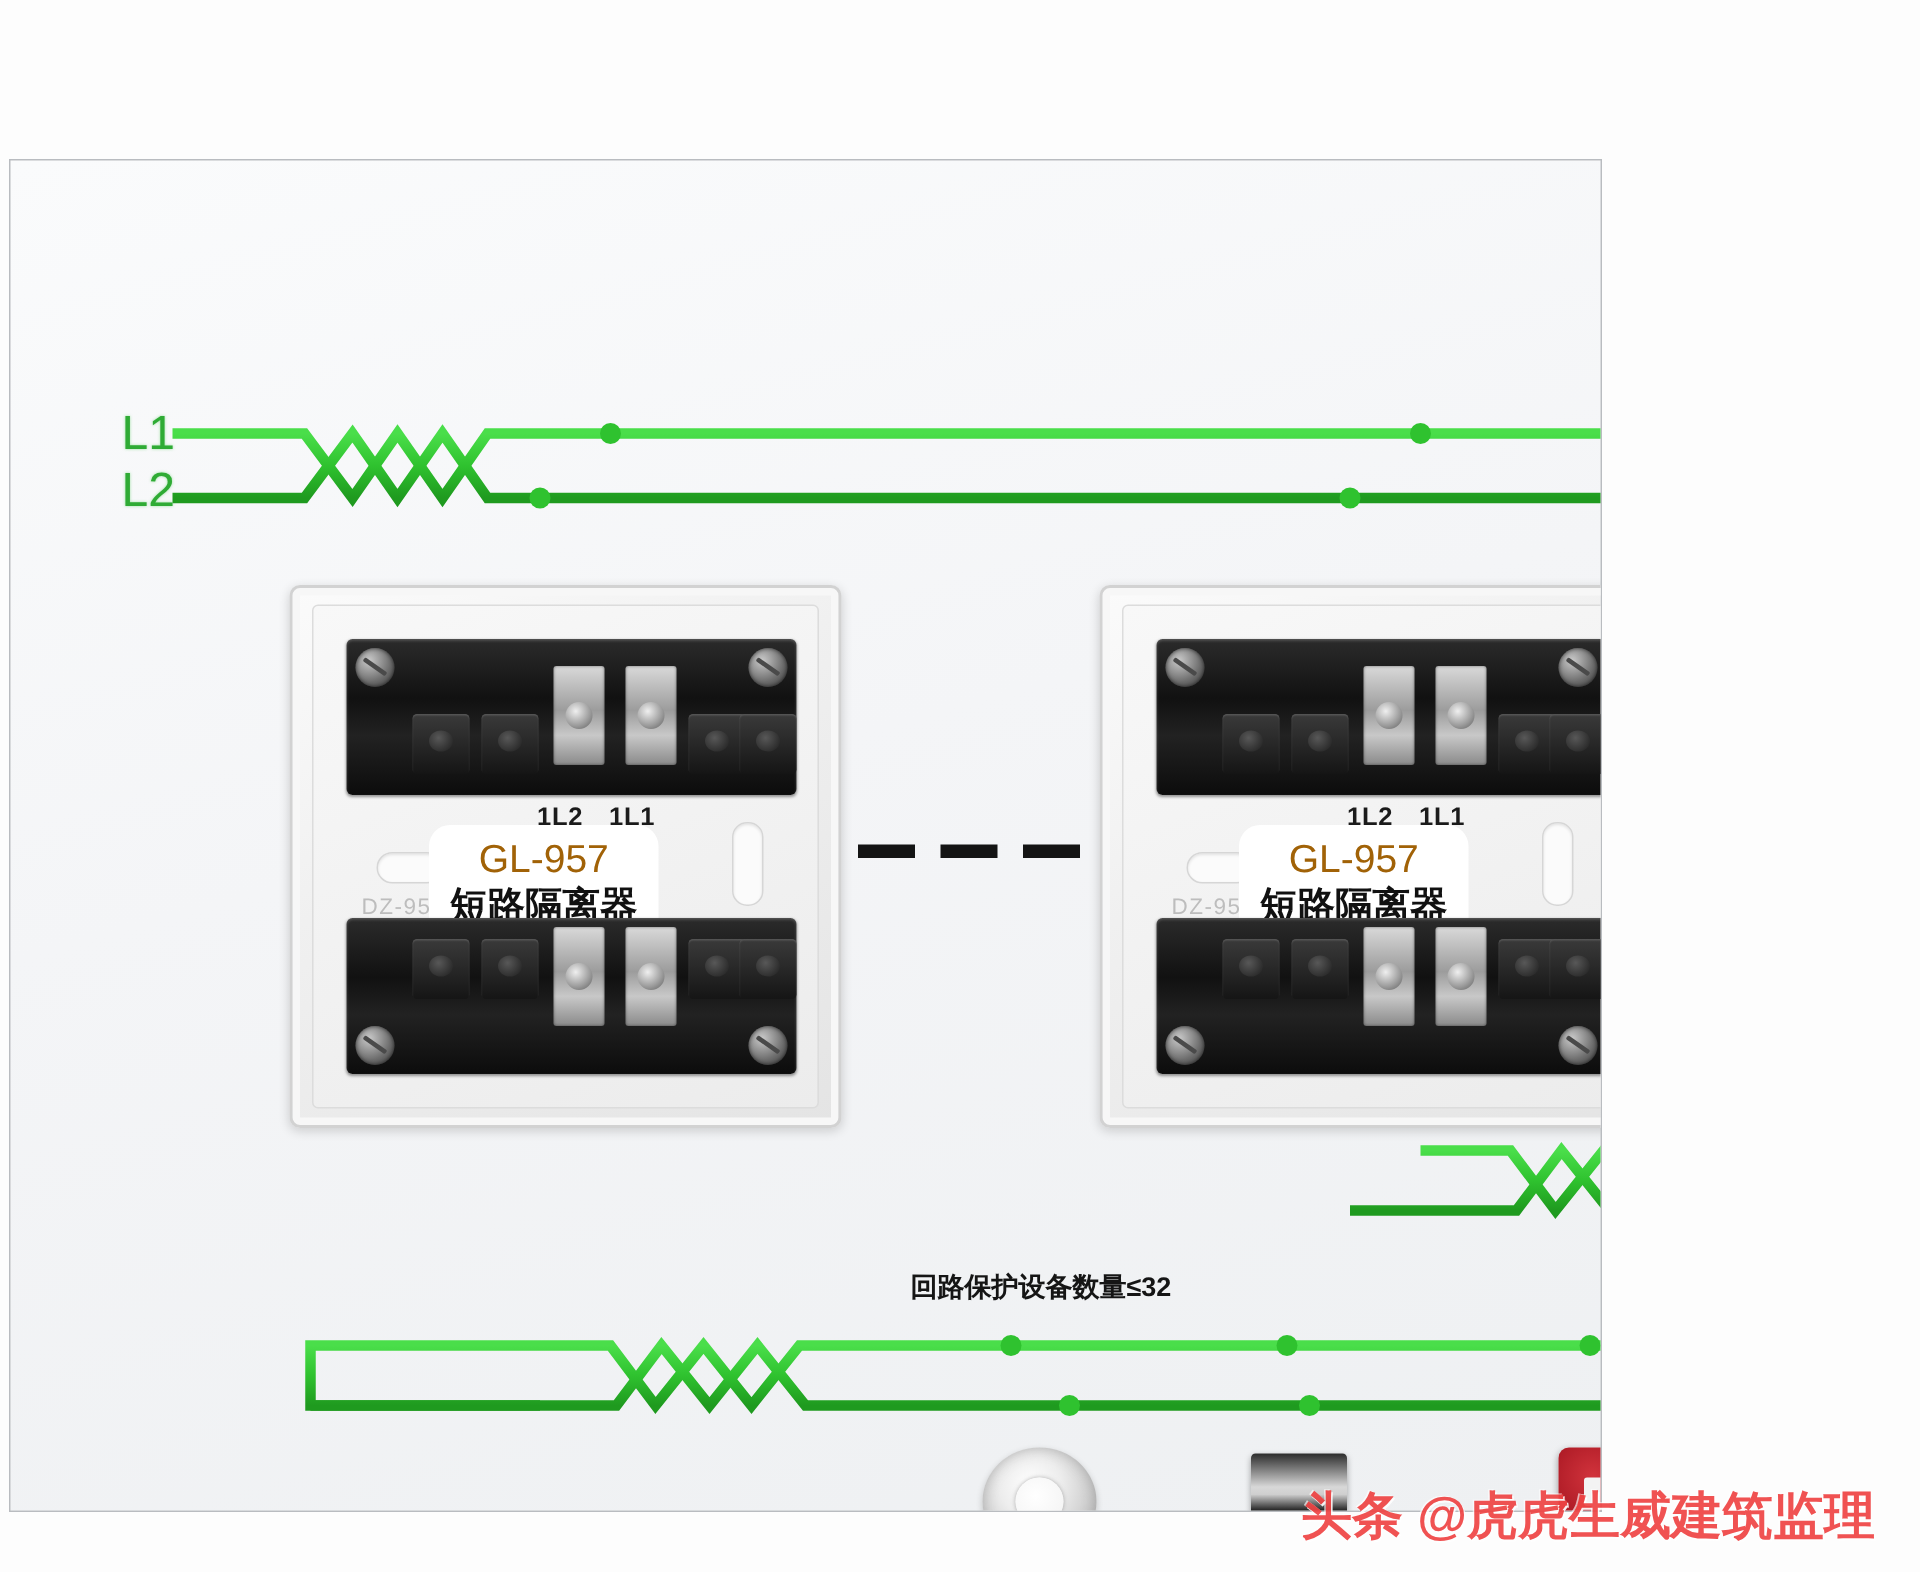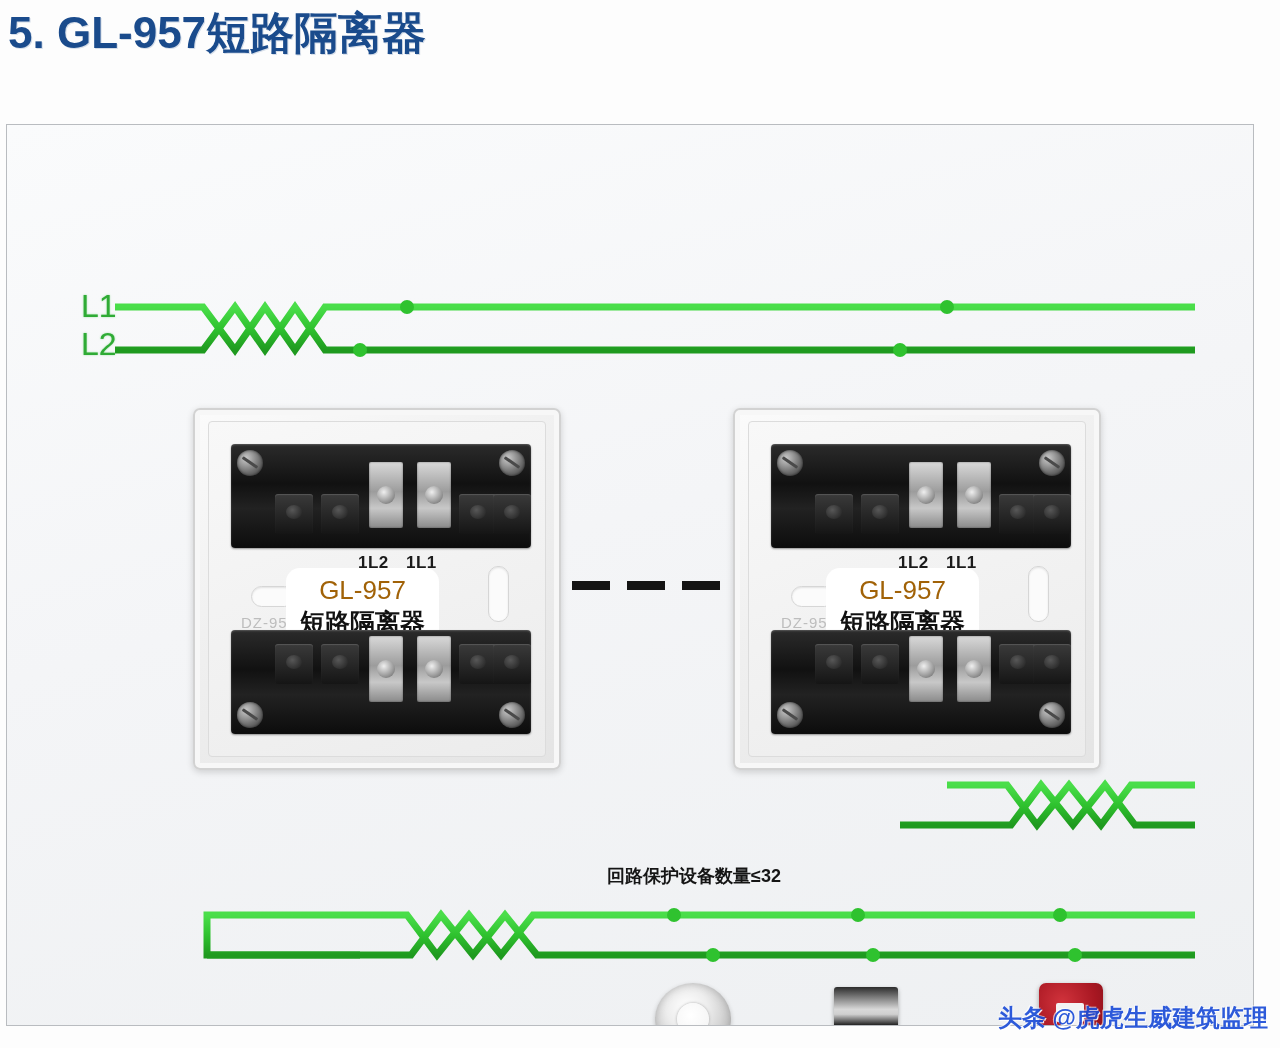--- a/index.html
+++ b/index.html
@@ -29,22 +29,22 @@
     color: #1a4b8c;
     letter-spacing: 0px;
     white-space: nowrap;
     line-height: 62px;
     text-shadow: 1px 1px 0 rgba(180,195,215,0.55);
   }
   
   #frame {
     position: absolute;
     left: 6px;
-    top: 124px;
-    width: 1248px;
+    top: 106px;
+    width: 1062px;
     height: 902px;
     border: 1px solid #b9bcc0;
     background: linear-gradient(165deg,#fafbfc 0%,#f4f5f7 45%,#eef0f2 100%);
     box-sizing: border-box;
     overflow: hidden;
   }
   #svgwires {
     position: absolute;
     left: 0;
     top: 0;
@@ -258,36 +258,35 @@
   }
   #callpoint::after{
     content:"";
     position:absolute; left:17px; top:20px; width:28px; height:19px;
     background:#f3f3f3; border-radius:2px;
     box-shadow: 0 9px 0 -5px #f3f3f3;
   }
   
   #watermark {
     position: absolute;
-    right: 12px;
+    right: 30px;
     bottom: 14px;
-    font-size: 24px;
+    font-size: 34px;
     font-weight: bold;
-    color: #1d4ed8;
+    color: #ef4444;
     white-space: nowrap;
     text-shadow: 1px 1px 0 #ffffff, -1px -1px 0 rgba(255,255,255,0.7);
     opacity: 0.92;
   }
 </style>
 </head>
 <body>
 
 <div id="page">
 
-  <div id="title">5. GL-957短路隔离器</div>
 
   <div id="frame">
 
     <svg id="svgwires" viewBox="0 0 1280 1048" preserveAspectRatio="none">
       <defs>
         <linearGradient id="wg" x1="0" y1="0" x2="0" y2="1">
           <stop offset="0%" stop-color="#4ade4a"></stop>
           <stop offset="50%" stop-color="#2fc22f"></stop>
           <stop offset="100%" stop-color="#1f9a1f"></stop>
         </linearGradient>

